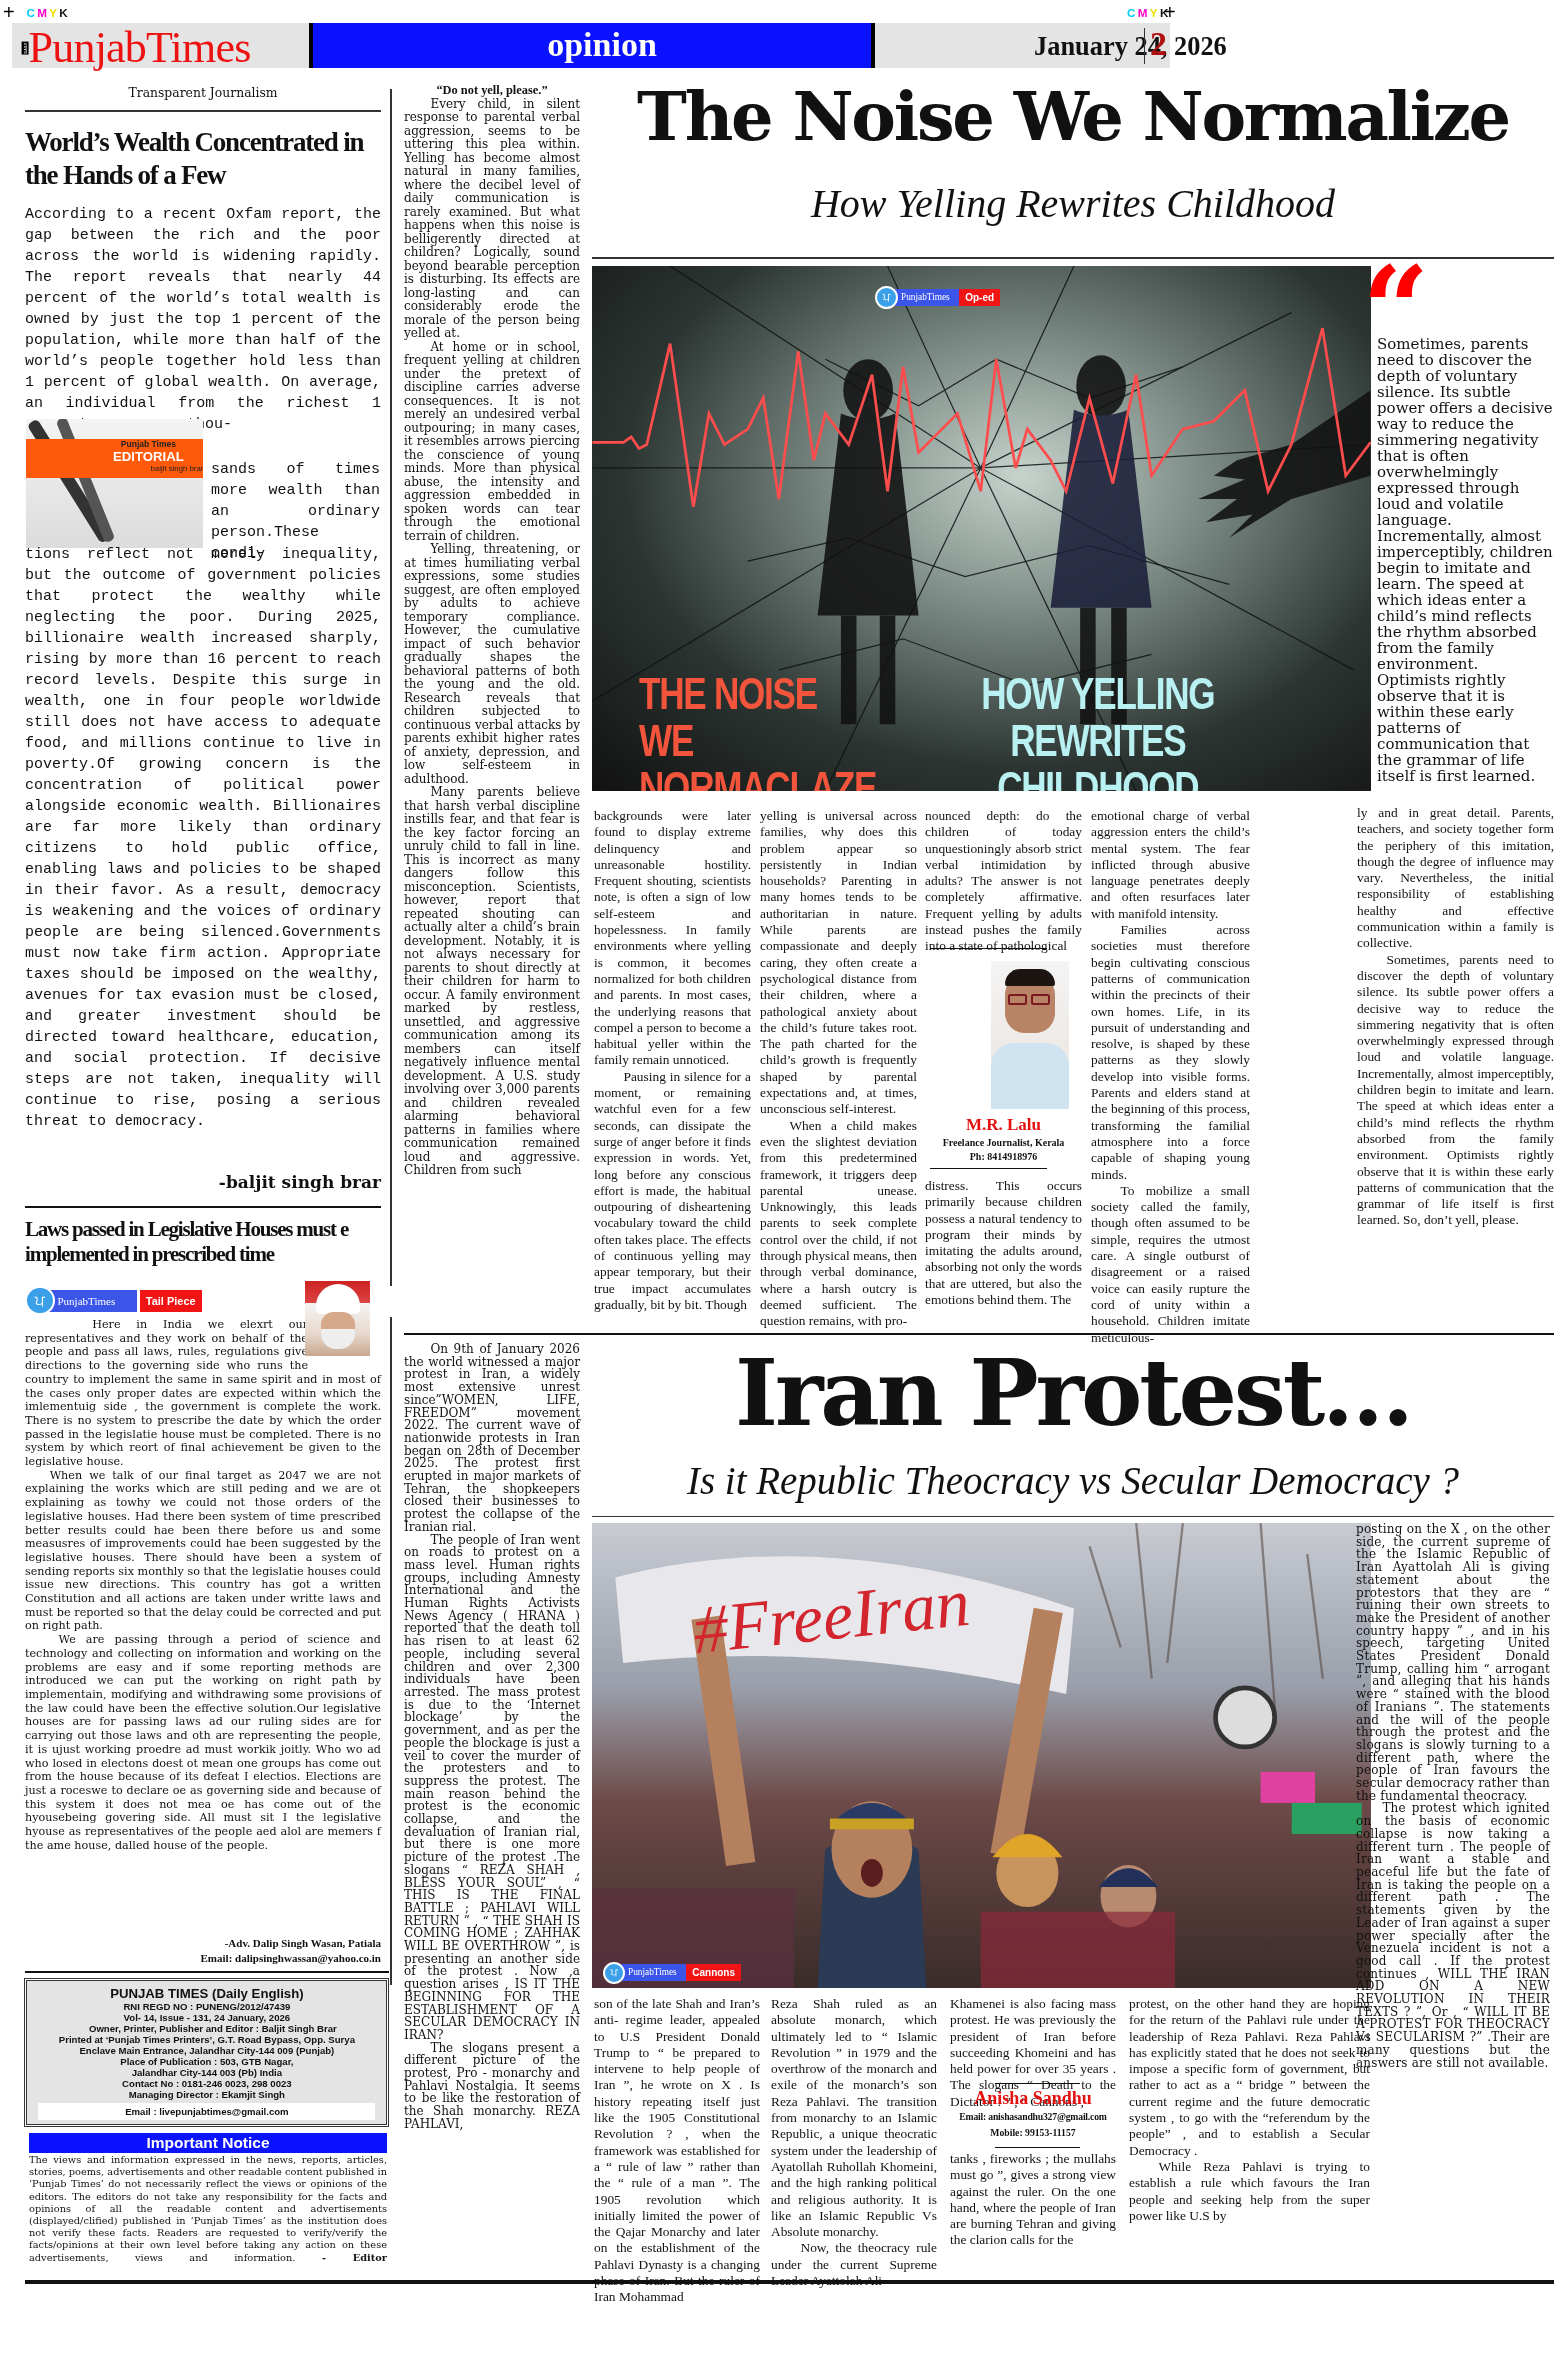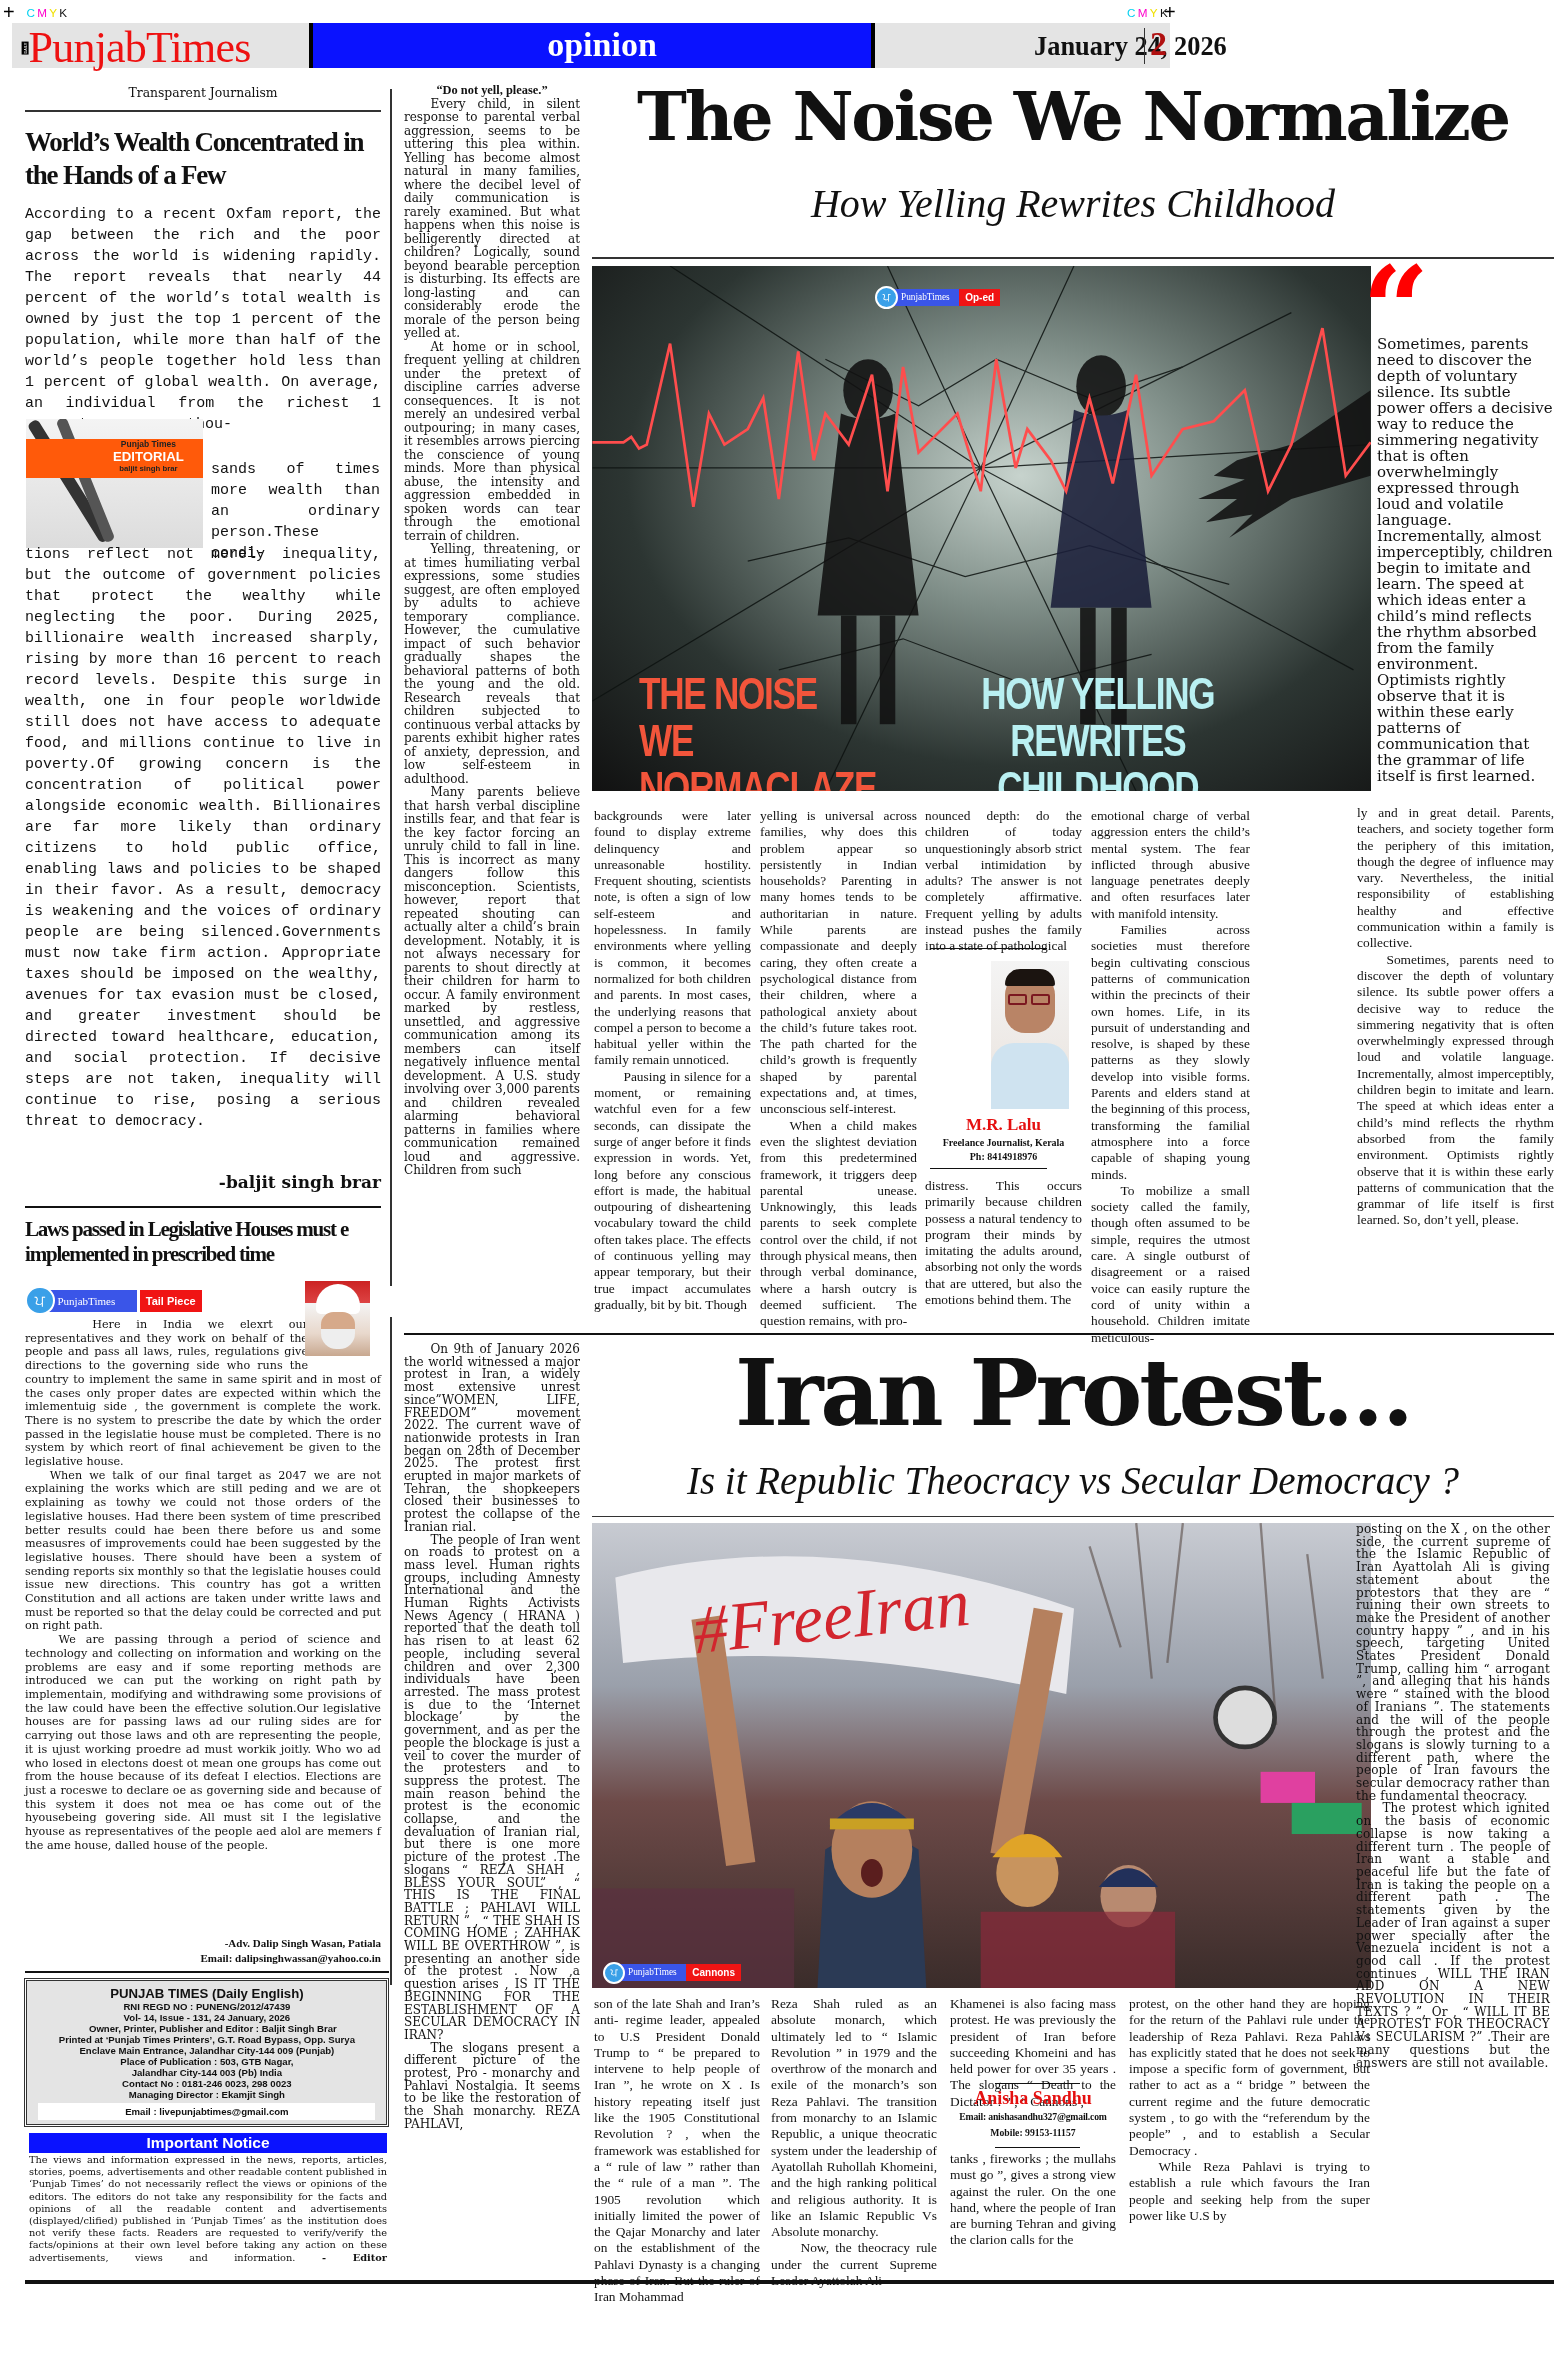--- a/index.html
+++ b/index.html
@@ -1,19 +1,19 @@
 <!DOCTYPE html>
 <html style="font-size:12.4px"><head>
 <meta charset="utf-8">
 <style>
   * { box-sizing: border-box; margin: 0; padding: 0; }
   html, body { width: 1554px; height: 2377px; background: #fff; overflow: hidden; }
   body { position: relative; font-family: "DejaVu Serif", serif; color: #111; }
   .abs { position: absolute; }
-  .cmyk { font-family: "Liberation Sans", sans-serif; font-weight: normal; font-size: 11.7px; letter-spacing: 2.3px; }
+  .cmyk { font-family: "Liberation Sans", sans-serif; font-weight: bold; font-size: 11.7px; letter-spacing: 2.3px; }
   .cmyk .c { color: #00d0f0; } .cmyk .m { color: #ff00cc; } .cmyk .y { color: #f0e000; } .cmyk .k { color: #111; }
   .crop { font-family: "Liberation Sans", sans-serif; font-size: 20px; line-height: 15.5px; color: #000; }
 
   
   .hdr-bar { background: #e4e4e4; }
   .masthead { font-family: "Liberation Serif", serif; color: #ee1111; font-size: 44px; line-height: 44px; letter-spacing: -0.8px; }
   .daily { font-family: "Liberation Sans", sans-serif; font-size: 3.9px; background: #000; color: #fff; writing-mode: vertical-rl; transform: rotate(180deg); padding: 0.8px; }
   .section-tab { background: #0a12ff; border-left: 4.7px solid #000; border-right: 4.7px solid #000; color: #fff; font-family: "Liberation Serif", serif; font-weight: bold; font-size: 34px; text-align: center; line-height: 44px; padding-left: 20px; }
   .dateline { font-family: "Liberation Serif", serif; font-weight: bold; font-size: 26.4px; color: #111; }
   .pageno { font-family: "Liberation Serif", serif; font-weight: bold; font-size: 34px; color: #b01010; }
@@ -82,21 +82,21 @@
 <div class="abs rule-thin" style="left:25px;top:110px;width:356px;height:2.3px;border-bottom:0.8px solid #333;"></div>
 <div class="abs head-cond" style="left:25px;top:126px;width:356px;font-size:27px;line-height:33px;">World’s Wealth Concentrated in the Hands of a Few</div>
 <div class="abs body-big" style="left:25px;top:204px;width:356px;">According to a recent Oxfam report, the gap between the rich and the poor across the world is widening rapidly. The report reveals that nearly 44 percent of the world’s total wealth is owned by just the top 1 percent of the population, while more than half of the world’s people together hold less than 1 percent of global wealth. On average, an individual from the richest 1 percent possesses thou-</div>
 
 <div class="abs editorial-img" style="left:26.4px;top:419px;width:177px;height:129px;">
   <div class="abs" style="left:37px;top:-7.8px;width:12.4px;height:140px;background:#333;transform:rotate(-32deg);border-radius:4.7px;"></div>
   <div class="abs" style="left:54px;top:-4.7px;width:11px;height:132px;background:#555;transform:rotate(-22deg);border-radius:4.7px;"></div>
   <div class="abs editorial-band" style="left:0;top:20px;width:177px;height:39px;padding-left:67px;">
     <div style="font-size:8.5px;font-weight:bold;color:#222;line-height:11px;">Punjab Times</div>
     <div style="font-size:13.2px;font-weight:bold;line-height:14px;">EDITORIAL</div>
-    <div style="font-size:7.8px;font-weight:bold;color:#222;line-height:10px;">baljit singh brar</div>
+    <div style="font-size:7.8px;font-weight:normal;color:#222;line-height:10px;text-align:right;">baljit singh brar</div>
   </div>
 </div>
 <div class="abs body-big" style="left:211px;top:459px;width:169px;text-align-last:justify;">sands of times more wealth than an ordinary person.These condi-</div>
 <div class="abs body-big" style="left:25px;top:544px;width:356px;">tions reflect not merely inequality, but the outcome of government policies that protect the wealthy while neglecting the poor. During 2025, billionaire wealth increased sharply, rising by more than 16 percent to reach record levels. Despite this surge in wealth, one in four people worldwide still does not have access to adequate food, and millions continue to live in poverty.Of growing concern is the concentration of political power alongside economic wealth. Billionaires are far more likely than ordinary citizens to hold public office, enabling laws and policies to be shaped in their favor. As a result, democracy is weakening and the voices of ordinary people are being silenced.Governments must now take firm action. Appropriate taxes should be imposed on the wealthy, avenues for tax evasion must be closed, and greater investment should be directed toward healthcare, education, and social protection. If decisive steps are not taken, inequality will continue to rise, posing a serious threat to democracy.</div>
 <div class="abs" style="left:25px;top:1172px;width:356px;text-align:right;font-family:'DejaVu Serif',serif;font-weight:bold;font-size:17px;">-baljit singh brar</div>
 
 <div class="abs rule-thick" style="left:25px;top:1206px;width:356px;height:2.3px;"></div>
 
 <div class="abs head-cond" style="left:25px;top:1217px;width:356px;font-size:21px;line-height:25px;">Laws passed in Legislative Houses must e implemented in prescribed time</div>
 <div class="abs brand-strip" style="left:25px;top:1289px;">

